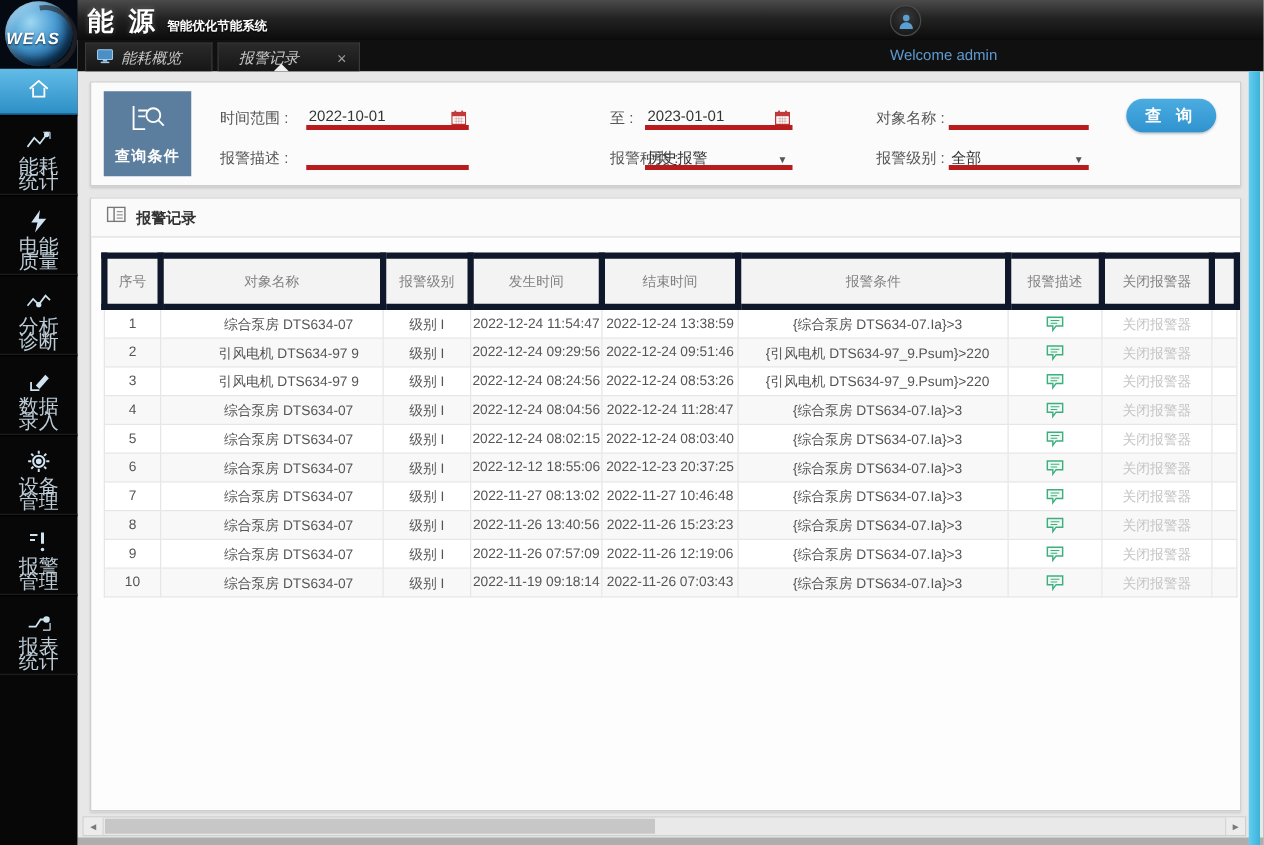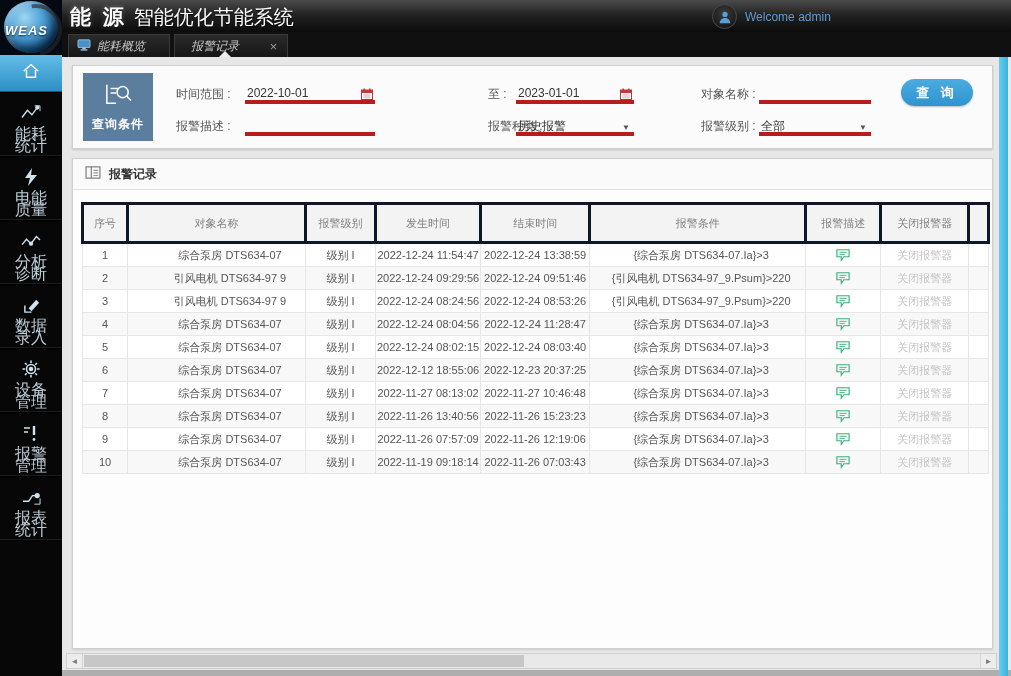--- a/index.html
+++ b/index.html
@@ -5,22 +5,22 @@
   html,body{margin:0;padding:0;background:#555;}
   #screen{position:relative;width:1011px;height:676px;overflow:hidden;
     font-family:"Liberation Sans",sans-serif;background:#e7e7e7;}
 
   
   .topbar{position:absolute;left:0;top:0;width:100%;height:32px;
     background:linear-gradient(180deg,#4b4b4b 0%,#232323 45%,#0b0b0b 100%);z-index:5;}
   .app-title{position:absolute;left:70px;top:3px;display:flex;align-items:baseline;color:#fff;}
   .title-em{font-size:21px;font-weight:bold;letter-spacing:3px;
     text-shadow:0 1px 2px #000,0 0 4px rgba(255,255,255,.35);}
-  .title-rest{font-size:20px;font-weight:normal;margin-left:7px;text-shadow:0 1px 1px #000;}
-  .welcome{position:absolute;left:712px;top:4px;display:flex;align-items:center;gap:8px;}
+  .title-rest{font-size:10px;font-weight:bold;margin-left:7px;text-shadow:0 1px 1px #000;}
+  .welcome{position:absolute;left:712px;top:4px;display:flex;gap:8px;flex-direction:column;}
   .avatar{width:23px;height:23px;border-radius:50%;
     background:radial-gradient(circle at 50% 35%,#3a3a3a,#101010);display:flex;
     align-items:center;justify-content:center;border:1px solid #4a4a4a;}
   .welcome-text{color:#5f9ad0;font-size:12px;}
 
   
   .tabstrip{position:absolute;left:62px;top:32px;right:0;height:25px;background:#101010;z-index:4;font-style:italic;}
   .tab{position:absolute;top:2px;height:23px;display:flex;align-items:center;
     background:linear-gradient(180deg,#2a2a2a,#161616);border:1px solid #3a3a3a;border-bottom:none;
     box-sizing:border-box;color:#c9c9c9;font-size:12px;cursor:default;}
@@ -77,21 +77,21 @@
 
   
   .records-card{position:absolute;left:72px;top:158px;width:921px;height:491px;background:#fdfdfd;
     border:1px solid #cfcfcf;box-shadow:0 1px 2px rgba(0,0,0,.12);box-sizing:border-box;}
   .section-head{height:30px;border-bottom:1px solid #e0e0e0;display:flex;align-items:center;
     padding-left:12px;gap:8px;background:#fafafa;}
   .section-title{font-size:12px;font-weight:bold;color:#333;}
   table.alarms{border-collapse:collapse;table-layout:fixed;margin:12px 0 0 8px;
     font-size:11px;color:#555;}
   table.alarms th{height:34px;background:#f3f3f3;color:#808080;font-weight:normal;
-    border:3px solid #0f172a;}
+    border:5px solid #0f172a;}
   table.alarms td{height:20px;border:1px solid #e6e6e6;text-align:center;
     white-space:nowrap;overflow:hidden;}
   table.alarms tr:nth-child(even) td{background:#f8f8f8;}
   table.alarms tr:nth-child(odd) td{background:#fff;}
   td.c-name,td.c-cond{text-align:left;}
   td.c-name{padding-left:28px;} td.c-cond{padding-left:8px;}
   td.c-no{text-align:center;}
   .close-link{color:#c4c4c4;font-size:11px;cursor:pointer;}
   .comment-btn{display:inline-flex;cursor:pointer;vertical-align:middle;}
 

